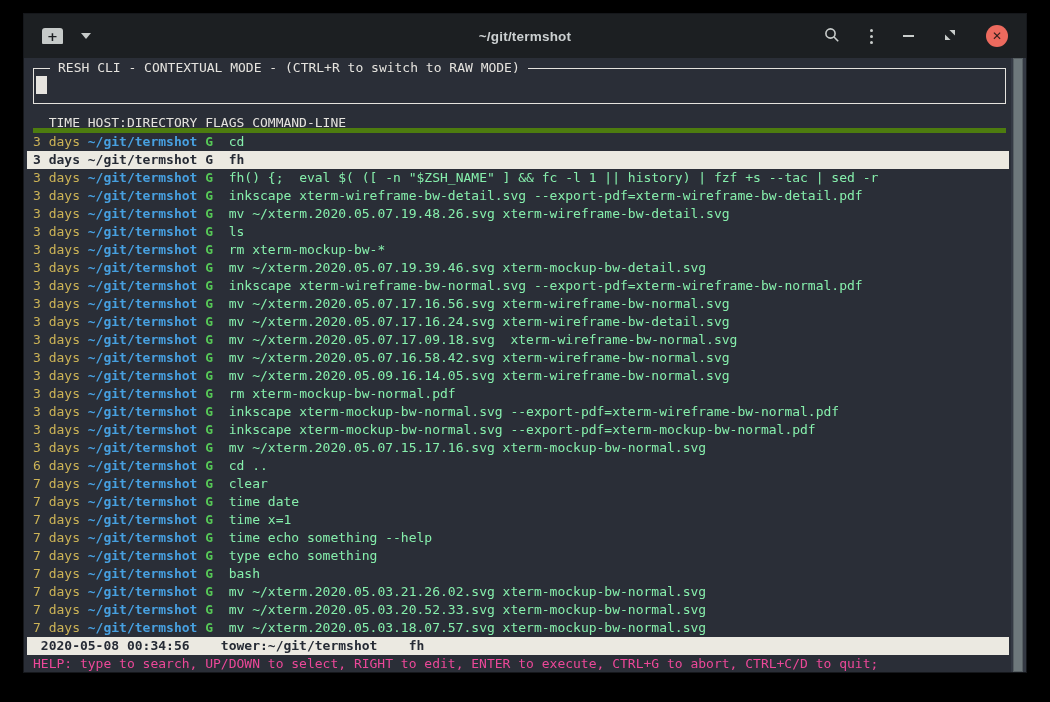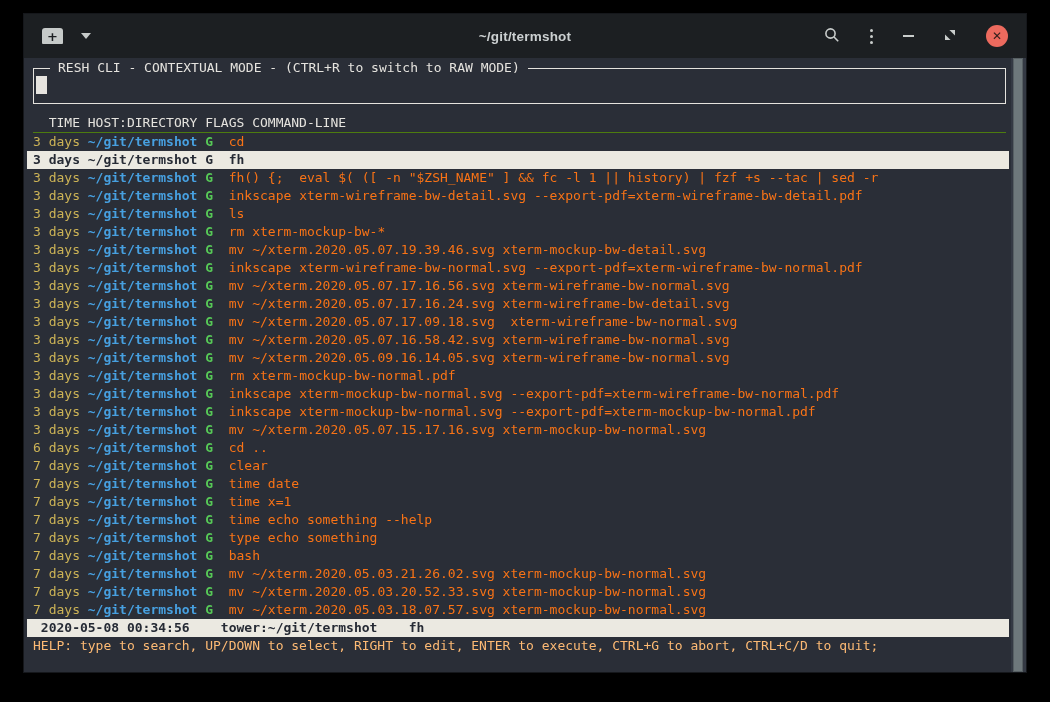--- a/index.html
+++ b/index.html
@@ -33,36 +33,36 @@
   
   .term { position:relative; height:614px; padding:8px 0 0 3px; overflow:hidden;
           font-size:13px; line-height:18px; color:#e5e3de; }
 
   .searchbox { position:relative; margin:2px 20px 10px 6px; height:36px;
                border:1px solid #e5e3de; }
   .box-legend { position:absolute; top:-10px; left:16px; background:#2a2e37;
                 padding:0 8px; color:#e5e3de; white-space:pre; }
   .cursor { position:absolute; left:2px; top:7px; width:11px; height:18px; background:#e6e4df; }
 
-  .hdr { margin:0 20px 0 6px; height:19px; border-bottom:1px solid #4d7c0f;
+  .hdr { margin:0 20px 0 6px; height:19px; border-bottom:5px solid #4d7c0f;
          white-space:pre; overflow:hidden; }
 
   .rows { margin-right:17px; }
   .row { height:18px; white-space:pre; overflow:hidden; padding-left:6px; }
   .c-time { color:#ccb356; }
   .c-dir  { color:#47a0e0; font-weight:bold; }
   .c-flag { color:#57c957; font-weight:bold; }
-  .c-cmd  { color:#f97316; }
+  .c-cmd  { color:#86efac; }
   .row.selected { background:#ebe9e1; }
   .row.selected span { color:#262b35; font-weight:bold; }
 
   .statusbar { margin-right:17px; height:18px; padding-left:6px;
                background:#ebe9e1; color:#262b35; font-weight:bold;
                white-space:pre; overflow:hidden; }
-  .helpbar { height:22px; padding-left:6px; color:#fdba74; white-space:pre; overflow:hidden; }
+  .helpbar { height:22px; padding-left:6px; color:#ec4899; white-space:pre; overflow:hidden; }
 
   .scrollbar { position:absolute; right:0; top:0; bottom:0; width:15px; background:#343943; }
   .scroll-thumb { position:absolute; left:2px; right:3px; top:0; bottom:0;
                   background:#6e787b; border-radius:1px; box-shadow:inset 0 0 0 1px #575f63; }
 </style>
 </head>
 <body>
 
 <div class="stage">
   <div class="window">
@@ -119,20 +119,21 @@
         <span class="cursor"></span>
       </div>
 
       <div class="hdr">  TIME HOST:DIRECTORY FLAGS COMMAND-LINE</div>
 
       <div class="rows">
           <div class="row"><span class="c-time">3 days </span><span class="c-dir">~/git/termshot </span><span class="c-flag">G  </span><span class="c-cmd">cd</span></div>
           <div class="row selected"><span class="c-time">3 days </span><span class="c-dir">~/git/termshot </span><span class="c-flag">G  </span><span class="c-cmd">fh</span></div>
           <div class="row"><span class="c-time">3 days </span><span class="c-dir">~/git/termshot </span><span class="c-flag">G  </span><span class="c-cmd">fh() {;  eval $( ([ -n "$ZSH_NAME" ] &amp;&amp; fc -l 1 || history) | fzf +s --tac | sed -r</span></div>
           <div class="row"><span class="c-time">3 days </span><span class="c-dir">~/git/termshot </span><span class="c-flag">G  </span><span class="c-cmd">inkscape xterm-wireframe-bw-detail.svg --export-pdf=xterm-wireframe-bw-detail.pdf</span></div>
+          <div class="row"><span class="c-time">3 days </span><span class="c-dir">~/git/termshot </span><span class="c-flag">G  </span><span class="c-cmd">mv ~/xterm.2020.05.07.19.48.26.svg xterm-wireframe-bw-detail.svg</span></div>
           <div class="row"><span class="c-time">3 days </span><span class="c-dir">~/git/termshot </span><span class="c-flag">G  </span><span class="c-cmd">ls</span></div>
           <div class="row"><span class="c-time">3 days </span><span class="c-dir">~/git/termshot </span><span class="c-flag">G  </span><span class="c-cmd">rm xterm-mockup-bw-*</span></div>
           <div class="row"><span class="c-time">3 days </span><span class="c-dir">~/git/termshot </span><span class="c-flag">G  </span><span class="c-cmd">mv ~/xterm.2020.05.07.19.39.46.svg xterm-mockup-bw-detail.svg</span></div>
           <div class="row"><span class="c-time">3 days </span><span class="c-dir">~/git/termshot </span><span class="c-flag">G  </span><span class="c-cmd">inkscape xterm-wireframe-bw-normal.svg --export-pdf=xterm-wireframe-bw-normal.pdf</span></div>
           <div class="row"><span class="c-time">3 days </span><span class="c-dir">~/git/termshot </span><span class="c-flag">G  </span><span class="c-cmd">mv ~/xterm.2020.05.07.17.16.56.svg xterm-wireframe-bw-normal.svg</span></div>
           <div class="row"><span class="c-time">3 days </span><span class="c-dir">~/git/termshot </span><span class="c-flag">G  </span><span class="c-cmd">mv ~/xterm.2020.05.07.17.16.24.svg xterm-wireframe-bw-detail.svg</span></div>
           <div class="row"><span class="c-time">3 days </span><span class="c-dir">~/git/termshot </span><span class="c-flag">G  </span><span class="c-cmd">mv ~/xterm.2020.05.07.17.09.18.svg  xterm-wireframe-bw-normal.svg</span></div>
           <div class="row"><span class="c-time">3 days </span><span class="c-dir">~/git/termshot </span><span class="c-flag">G  </span><span class="c-cmd">mv ~/xterm.2020.05.07.16.58.42.svg xterm-wireframe-bw-normal.svg</span></div>
           <div class="row"><span class="c-time">3 days </span><span class="c-dir">~/git/termshot </span><span class="c-flag">G  </span><span class="c-cmd">mv ~/xterm.2020.05.09.16.14.05.svg xterm-wireframe-bw-normal.svg</span></div>
           <div class="row"><span class="c-time">3 days </span><span class="c-dir">~/git/termshot </span><span class="c-flag">G  </span><span class="c-cmd">rm xterm-mockup-bw-normal.pdf</span></div>

